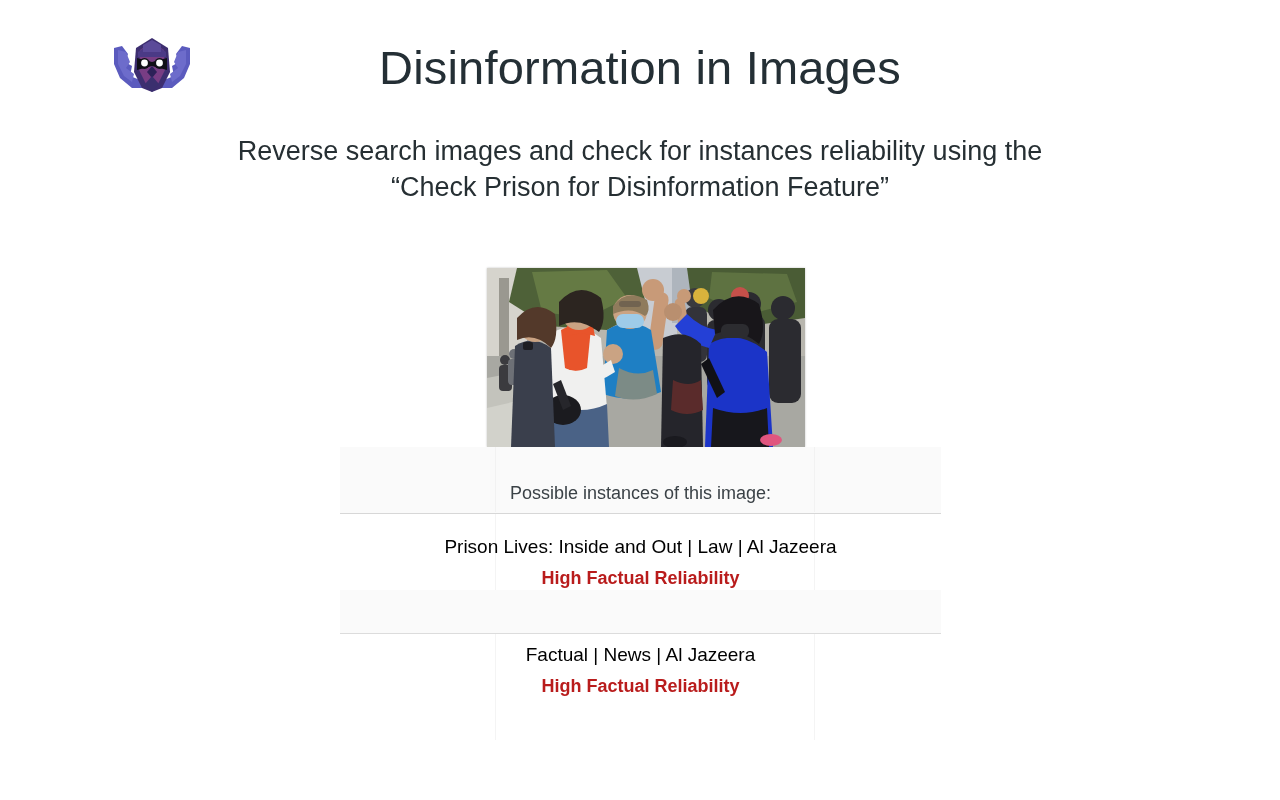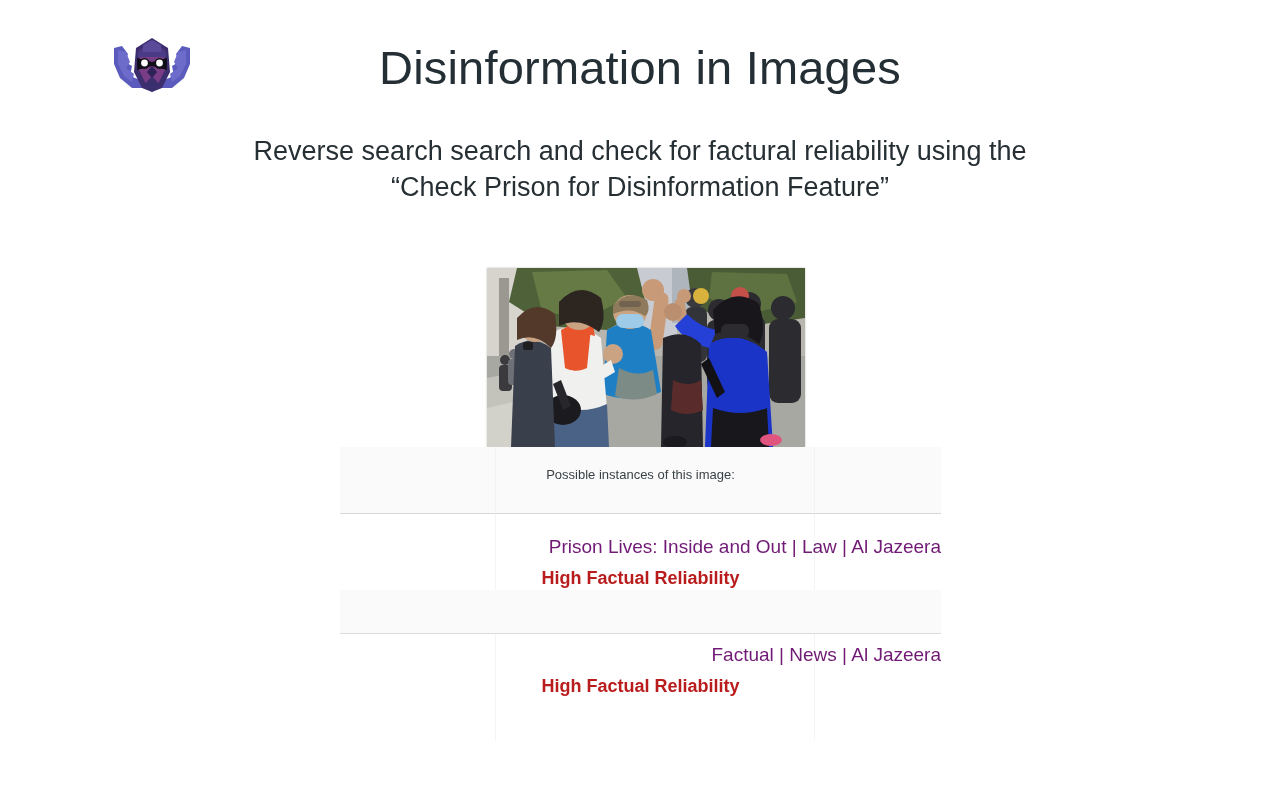--- a/index.html
+++ b/index.html
@@ -93,23 +93,23 @@
   .instances-band {
     position: relative;
     height: 66px;
     background: #fafafa;
     border-bottom: 1px solid #d7d7d7;
   }
   .instances-label {
     position: absolute;
     left: 0;
     right: 0;
-    top: 20px;
-    text-align: center;
-    font-size: 13px;
+    top: 36px;
+    text-align: center;
+    font-size: 18px;
     color: #3b4247;
   }
   .band-col-left {
     position: absolute;
     left: 155px;
     top: 0;
     bottom: 1px;
     width: 1px;
     background: #f2f2f2;
   }
@@ -165,23 +165,23 @@
     background: #f4f4f4;
   }
   .result-row.second .row-col-left,
   .result-row.second .row-col-right { height: 106px; }
 
   .result-link {
     position: absolute;
     left: 0;
     right: 0;
     top: 22px;
-    text-align: right;
+    text-align: center;
     font-size: 19px;
-    color: #701a75;
+    color: #000000;
     text-decoration: none;
     cursor: pointer;
     white-space: nowrap;
   }
   .result-reliability {
     position: absolute;
     left: 0;
     right: 0;
     top: 54px;
     text-align: center;
@@ -222,21 +222,21 @@
 
       <path d="M40 34 L45 40 L40 46 L35 40 Z" fill="#2d2158"></path>
       <path d="M40 44 L47 52 L40 60 L33 52 Z" fill="#3a2f6e"></path>
     </svg>
   </div>
 
   <div class="slide-title">Disinformation in Images</div>
 </div>
 
 <div class="slide-subtitle">
-  <span class="line">Reverse search search and check for factural reliability using the</span>
+  <span class="line">Reverse search images and check for instances reliability using the</span>
   <span class="line">“Check Prison for Disinformation Feature”</span>
 </div>
 
 <div class="app-panel">
 
   <div class="photo-area">
     <div class="protest-photo">
       <svg width="318" height="179" viewBox="0 0 318 179" xmlns="http://www.w3.org/2000/svg">
         <defs>
           <clipPath id="pclip">

